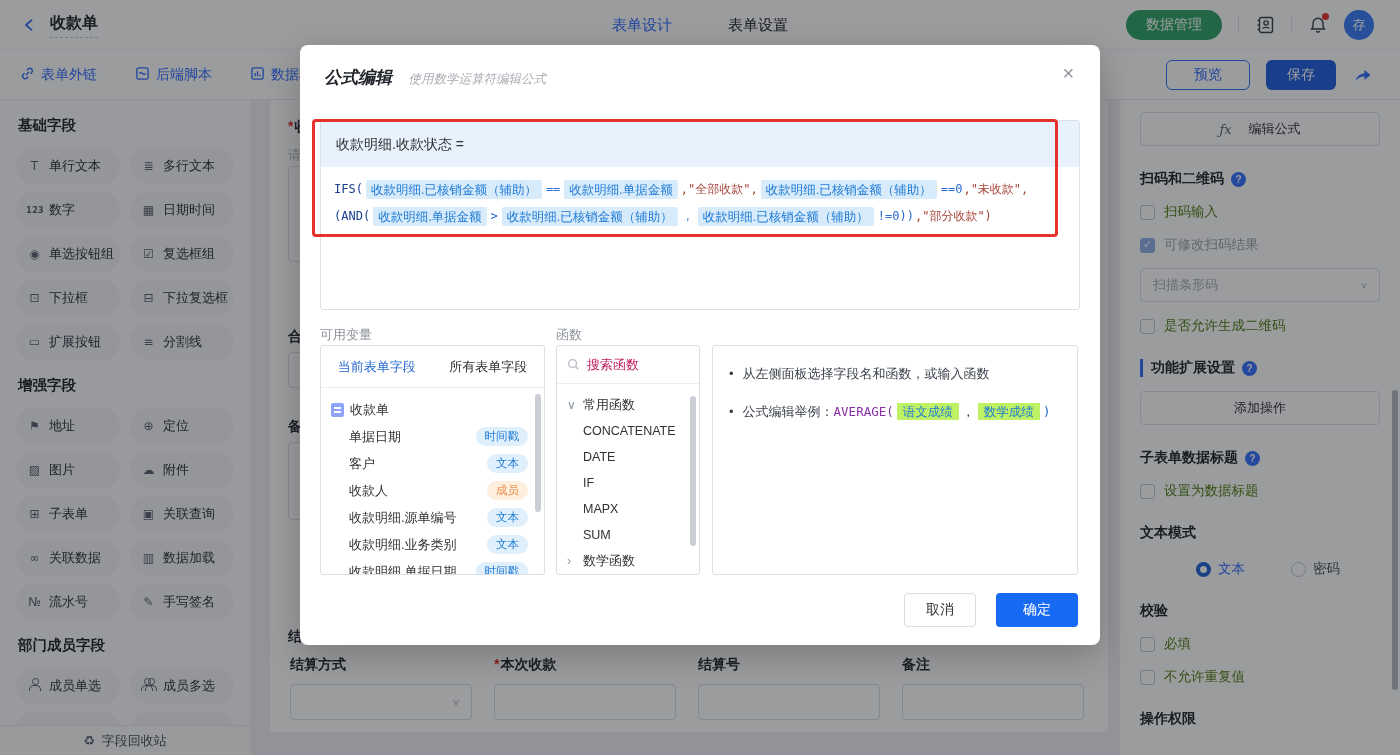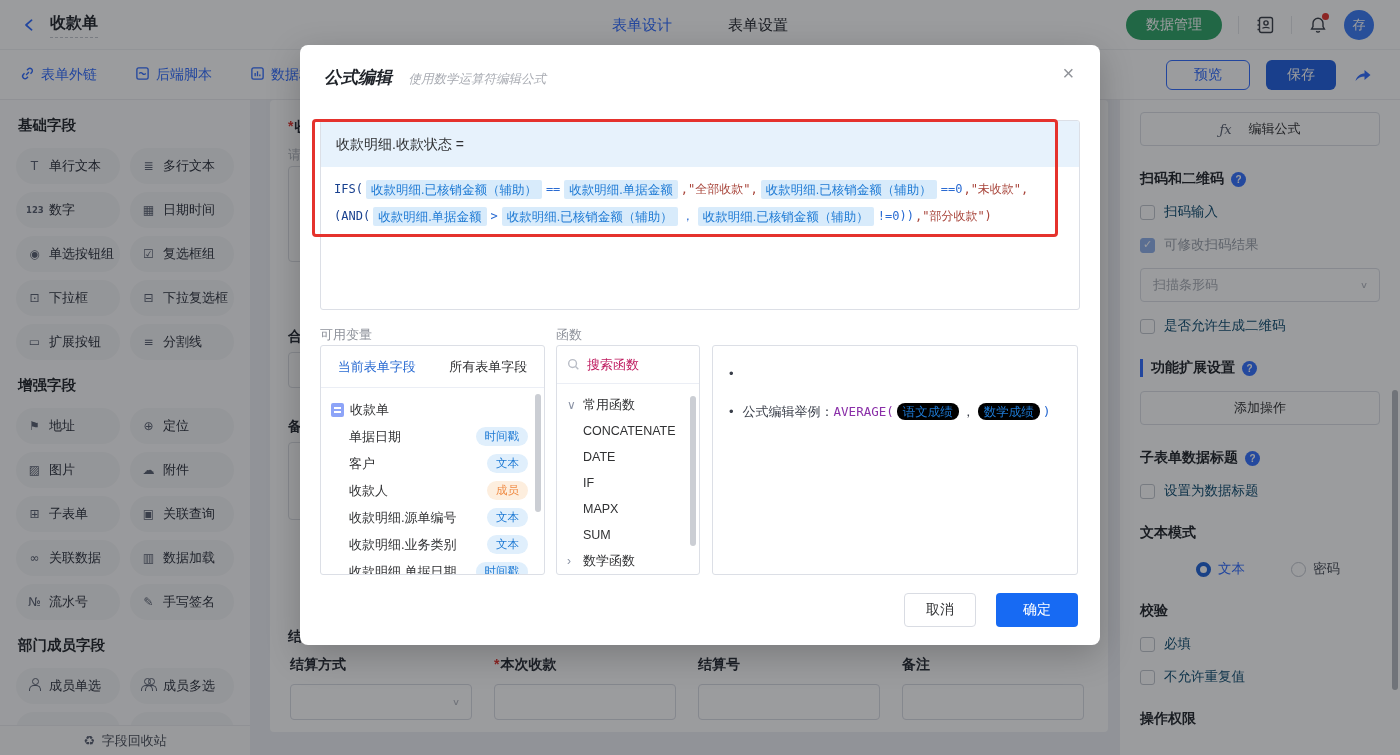--- a/index.html
+++ b/index.html
@@ -65,21 +65,21 @@
   .ptab.active::after { content:""; position:absolute; bottom:0; left:50%; transform:translateX(-50%); width:64px; height:3px; background:#2f6bff; border-radius:2px; }
   .fx-btn { margin-top:12px; width:100%; height:34px; border:1px solid #dcdfe6; border-radius:4px; background:#fff; font-size:13px; color:#303133; cursor:pointer; font-family:inherit; display:flex; align-items:center; justify-content:center; gap:17px; }
   .fx-sym { font-style:italic; font-family:"DejaVu Serif",serif; font-size:13px; color:#596070; }
   .pp-heading { margin-top:24px; display:flex; align-items:center; gap:7px; font-size:14px; font-weight:bold; color:#1f2329; }
   .pp-heading.accent { border-left:3px solid #2f6bff; padding-left:8px; }
   .help { width:15px; height:15px; border-radius:50%; background:#3370ff; color:#fff; font-size:10px; font-weight:bold; display:inline-flex; align-items:center; justify-content:center; cursor:pointer; }
   .ck { display:flex; align-items:center; gap:9px; margin-top:15px; cursor:pointer; }
   .ckbox { width:15px; height:15px; border:1px solid #c2c6ce; border-radius:3px; background:#fff; flex:none; position:relative; }
   .ckbox.checked { background:#8fb0ea; border-color:#8fb0ea; }
   .ckbox.checked::after { content:"✓"; position:absolute; left:2px; top:-1px; color:#fff; font-size:11px; }
-  .cklabel { font-size:13.5px; color:#0c4a6e; }
+  .cklabel { font-size:13.5px; color:#4d7c0f; }
   .cklabel.dis { color:#9aa0aa; }
   .pp-select { position:relative; margin-top:14px; width:100%; height:34px; border:1px solid #dcdfe6; border-radius:4px; background:#fff; display:flex; align-items:center; padding:0 12px; cursor:pointer; }
   .pp-select .sval { font-size:13px; color:#a9adb5; }
   .pp-select .chev { position:absolute; right:11px; font-size:11px; color:#b4b8c0; transform:scaleY(.8); }
   .pp-btn { margin-top:14px; width:100%; height:34px; border:1px solid #dcdfe6; border-radius:4px; background:#fff; font-size:13px; color:#303133; cursor:pointer; font-family:inherit; }
   .radios { margin-top:18px; display:flex; gap:46px; padding-left:56px; }
   .radio { display:flex; align-items:center; gap:7px; cursor:pointer; }
   .rdot { width:15px; height:15px; border-radius:50%; border:1.5px solid #c2c6ce; background:#fff; flex:none; }
   .rdot.sel { border:4.5px solid #1f62d6; }
   .rlabel { font-size:13.5px; color:#4a4f59; }
@@ -127,21 +127,21 @@
   .func-search .ph { font-size:13px; color:#be185d; }
   .func-tree { padding:8px 6px 0 10px; }
   .frow { height:26px; display:flex; align-items:center; gap:6px; font-size:13px; color:#303133; cursor:pointer; }
   .frow .car { width:10px; color:#8b93a5; font-size:12px; flex:none; }
   .frow.item { padding-left:16px; font-size:12.5px; }
 
   .tips-box { position:absolute; left:412px; top:300px; width:366px; height:230px; border:1px solid #dcdfe6; border-radius:3px; background:#fff; padding:18px 16px; }
   .tip { display:flex; align-items:flex-start; gap:9px; font-size:13px; color:#3a3f4a; margin-bottom:17px; line-height:1.6; }
   .tip .dot { flex:none; }
   .tip .fn { color:#8a2fa8; font-family:"DejaVu Sans Mono",monospace; font-size:12.5px; }
-  .tip .chip { background:#000000; color:#1e7ad4; padding:1.5px 6px; border-radius:8px; margin:0 3px; font-size:12.5px; }
+  .tip .chip { background:#bef264; color:#1e7ad4; padding:1.5px 6px; border-radius:0; margin:0 3px; font-size:12.5px; }
   .tip .sfx { color:#2a6bd2; font-family:"DejaVu Sans Mono",monospace; }
 
   .m-footer { position:absolute; right:22px; bottom:18px; display:flex; gap:20px; }
   .btn-cancel { width:72px; height:34px; border:1px solid #d9dce3; border-radius:4px; background:#fff; font-size:14px; color:#303133; cursor:pointer; font-family:inherit; }
   .btn-confirm { width:82px; height:34px; border:none; border-radius:4px; background:#176af3; font-size:14px; color:#fff; cursor:pointer; font-family:inherit; }
 </style>
 </head>
 <body>
 
 <div id="app">
@@ -491,20 +491,21 @@
             <span>数学函数</span>
           </div>
           <div class="frow"></div>
         </div>
       <div class="mini-scroll fs"></div>
     </div>
 
     <div class="tips-box">
       <div class="tip">
           <span class="dot">•</span>
+          <span>从左侧面板选择字段名和函数，或输入函数</span>
         </div>
       <div class="tip">
           <span class="dot">•</span>
         <span><span>公式编辑举例：</span><span class="fn">AVERAGE(</span><span class="chip" id="tipArg0">语文成绩</span><span id="tipSep">，</span><span class="chip" id="tipArg1">数学成绩</span><span class="sfx">)</span></span>
       </div>
     </div>
 
     <div class="m-footer">
       <button class="btn-cancel">取消</button>
       <button class="btn-confirm">确定</button>

